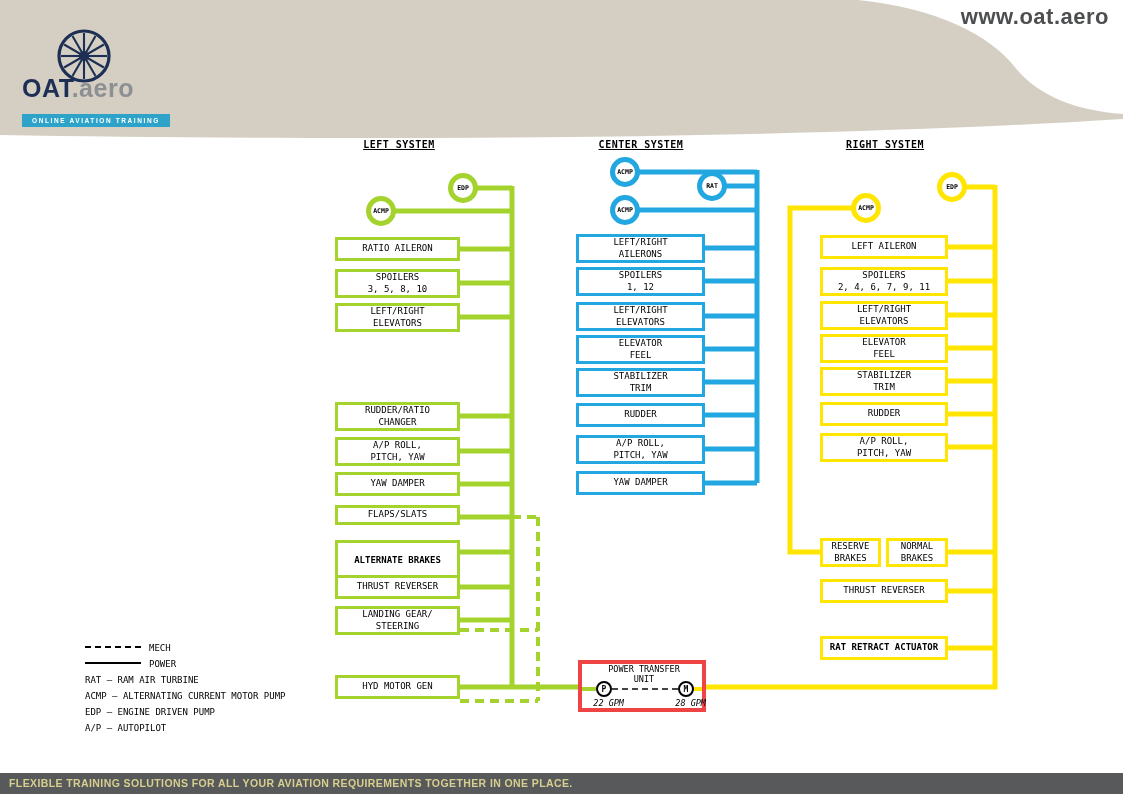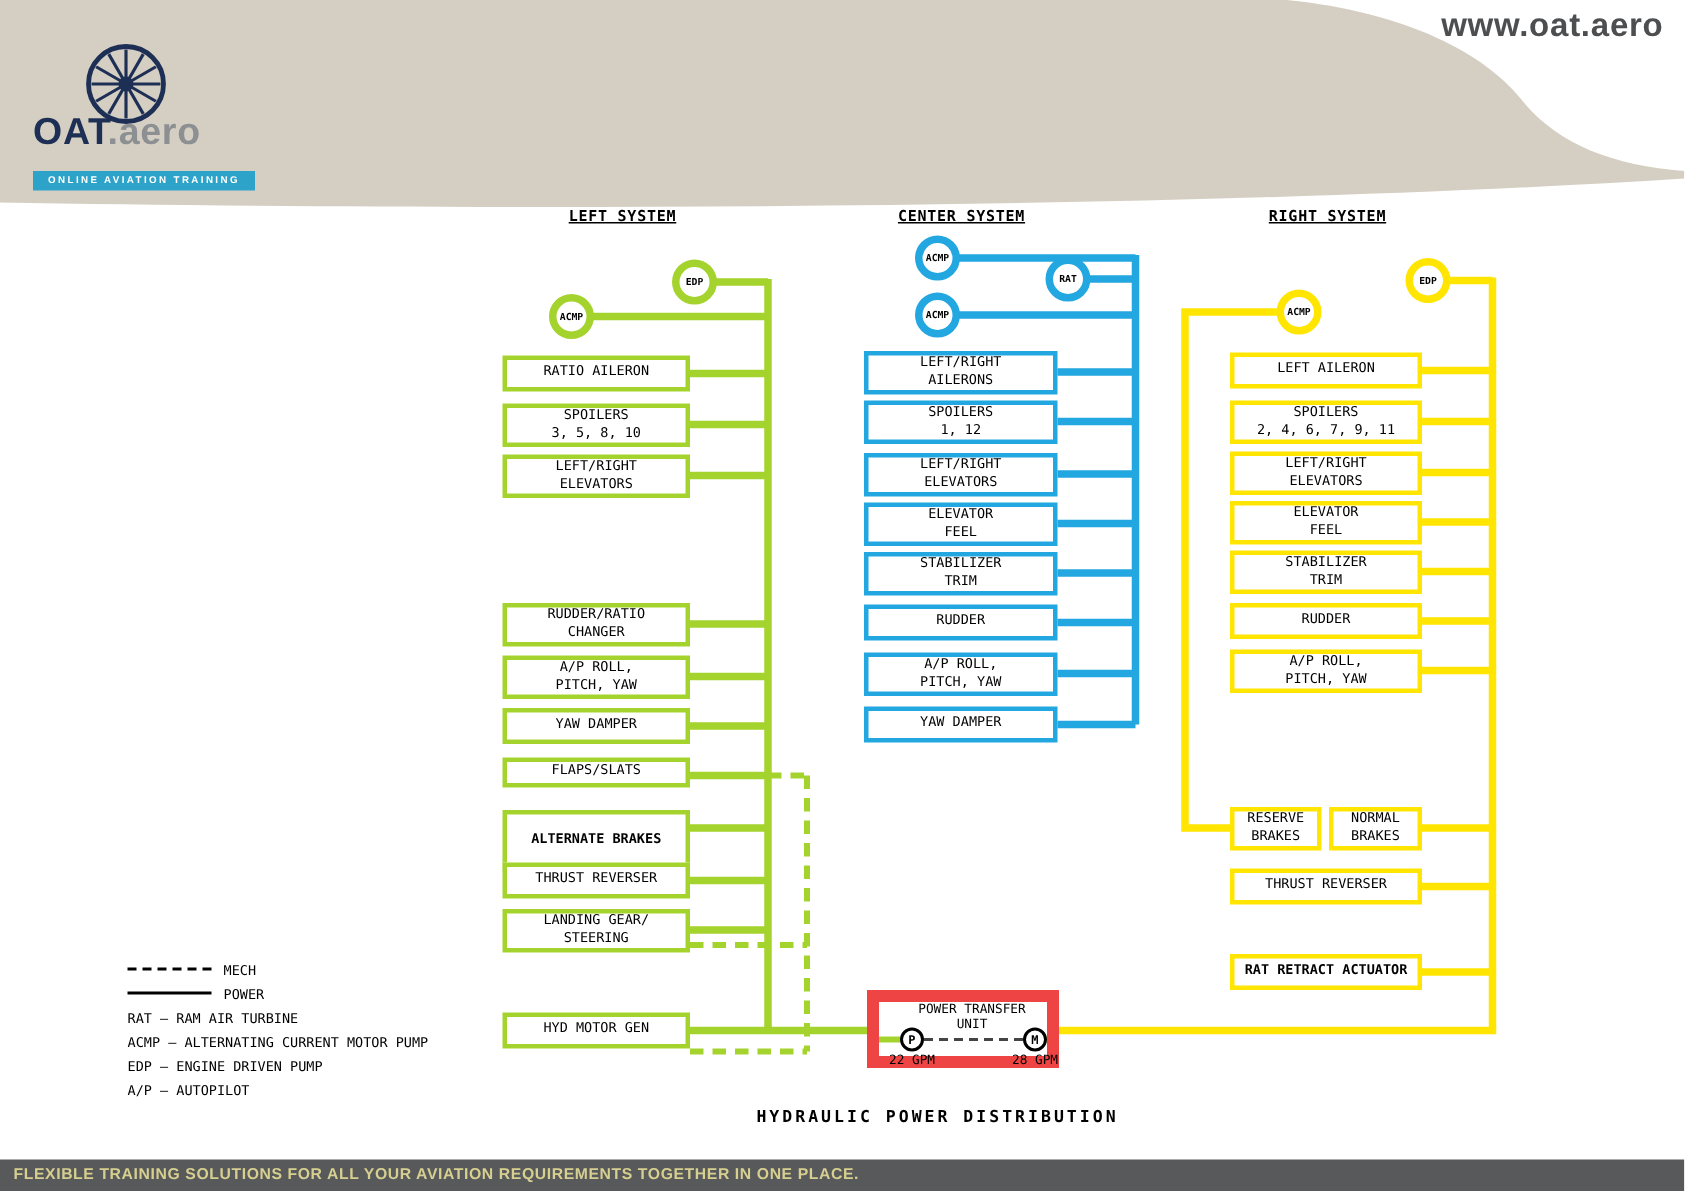--- a/index.html
+++ b/index.html
@@ -30,33 +30,33 @@
   .box.b{border-color:#22a7e0}
   .box.y{border-color:#ffe500}
   .pump{position:absolute;width:30px;height:30px;border-radius:50%;border:5px solid #000;background:#fff;
         box-sizing:border-box;display:flex;align-items:center;justify-content:center;
         font-size:6.5px;font-weight:bold;z-index:3;}
   .pump.g{border-color:#a5d32e}
   .pump.b{border-color:#22a7e0}
   .pump.y{border-color:#ffe500}
   
   .ptu{position:absolute;left:578px;top:660px;width:128px;height:52px;background:#fff;
-       border:8px solid #ef4444;box-sizing:border-box;z-index:2;}
+       border:4px solid #ef4444;box-sizing:border-box;z-index:2;}
   .ptu .ptu-title{position:absolute;left:0;top:1px;width:124px;text-align:center;
        font-size:8.5px;line-height:1.15;white-space:pre-line;}
   .ptu .stub{position:absolute;top:23px;width:14px;height:4px;}
   .ptu .stub.left{left:0;background:#a5d32e;}
   .ptu .stub.right{right:0;background:#ffe500;}
   .ptu .shaft{position:absolute;left:30px;top:24px;width:66px;border-top:2px dashed #444;}
   .ptu .pcircle{position:absolute;width:16px;height:16px;border-radius:50%;border:2px solid #000;
        background:#fff;box-sizing:border-box;display:flex;align-items:center;justify-content:center;
        font-size:8px;font-weight:bold;top:17px;}
   .ptu .pcircle.p{left:14px}
   .ptu .pcircle.m{left:96px}
-  .ptu .gpm{position:absolute;top:34px;width:40px;text-align:center;font-size:8.5px;}
+  .ptu .gpm{position:absolute;top:34px;width:40px;text-align:right;font-size:8.5px;font-style:italic;}
   .ptu .gpm.left{left:2px}
   .ptu .gpm.right{left:84px}
   
   .legend{position:absolute;left:85px;top:640px;z-index:2;font-size:9px;}
   .legend .lrow{height:16px;line-height:16px;white-space:nowrap;}
   .lsample{display:inline-block;width:56px;margin-right:8px;vertical-align:middle;position:relative;top:-2px;}
   .lsample.dashed{border-top:2px dashed #000;}
   .lsample.solid{border-top:2px solid #000;}
   .caption{position:absolute;left:415px;top:738px;width:420px;text-align:center;z-index:2;
        font-size:11px;font-weight:bold;letter-spacing:2px;}
@@ -106,21 +106,21 @@
       <path d="M512 517 H538 M538 517 V701 M460 630 H538 M460 701 H538"></path>
     </g>
     <g fill="none" stroke="#22a7e0" stroke-width="5">
       <path d="M625 172 H757 M712 186 H757 M625 210 H757 M757 170 V483 M703 248 H757 M703 281 H757 M703 316 H757 M703 349 H757 M703 382 H757 M703 415 H757 M703 449 H757 M703 483 H757"></path>
     </g>
     <g fill="none" stroke="#ffe500" stroke-width="5">
       <path d="M952 187 H995 M852 208 L790 208 L790 552 L822 552 M946 247 H995 M946 281 H995 M946 315 H995 M946 348 H995 M946 381 H995 M946 414 H995 M946 447 H995 M946 552 H995 M946 591 H995 M946 648 H995 M995 185 L995 687 L706 687"></path>
     </g>
   </svg>
 
-  <div class="sysheader" style="left:350px;top:139px;text-align:center;">LEFT SYSTEM</div>
+  <div class="sysheader" style="left:334px;top:139px;text-align:center;">LEFT SYSTEM</div>
   <div class="sysheader" style="left:576px;top:139px;">CENTER SYSTEM</div>
   <div class="sysheader" style="left:820px;top:139px;">RIGHT SYSTEM</div>
 
   <div class="pump g" style="left:448px;top:173px;">EDP</div>
   <div class="pump g" style="left:366px;top:196px;">ACMP</div>
   <div class="pump b" style="left:610px;top:157px;">ACMP</div>
   <div class="pump b" style="left:697px;top:171px;">RAT</div>
   <div class="pump b" style="left:610px;top:195px;">ACMP</div>
   <div class="pump y" style="left:851px;top:193px;">ACMP</div>
   <div class="pump y" style="left:937px;top:172px;">EDP</div>
@@ -190,17 +190,16 @@
 
   <div class="legend">
     <div class="lrow"><span class="lsample dashed"></span><span>MECH</span></div>
     <div class="lrow"><span class="lsample solid"></span><span>POWER</span></div>
     <div class="lrow">RAT – RAM AIR TURBINE</div>
     <div class="lrow">ACMP – ALTERNATING CURRENT MOTOR PUMP</div>
     <div class="lrow">EDP – ENGINE DRIVEN PUMP</div>
     <div class="lrow">A/P – AUTOPILOT</div>
   </div>
 
-  <div class="caption">HYDRAULIC POWER DISTRIBUTION</div>
 
   <div class="footer"><span>FLEXIBLE TRAINING SOLUTIONS FOR ALL YOUR AVIATION REQUIREMENTS TOGETHER IN ONE PLACE.</span></div>
 
 </div>
 
 </body></html>

